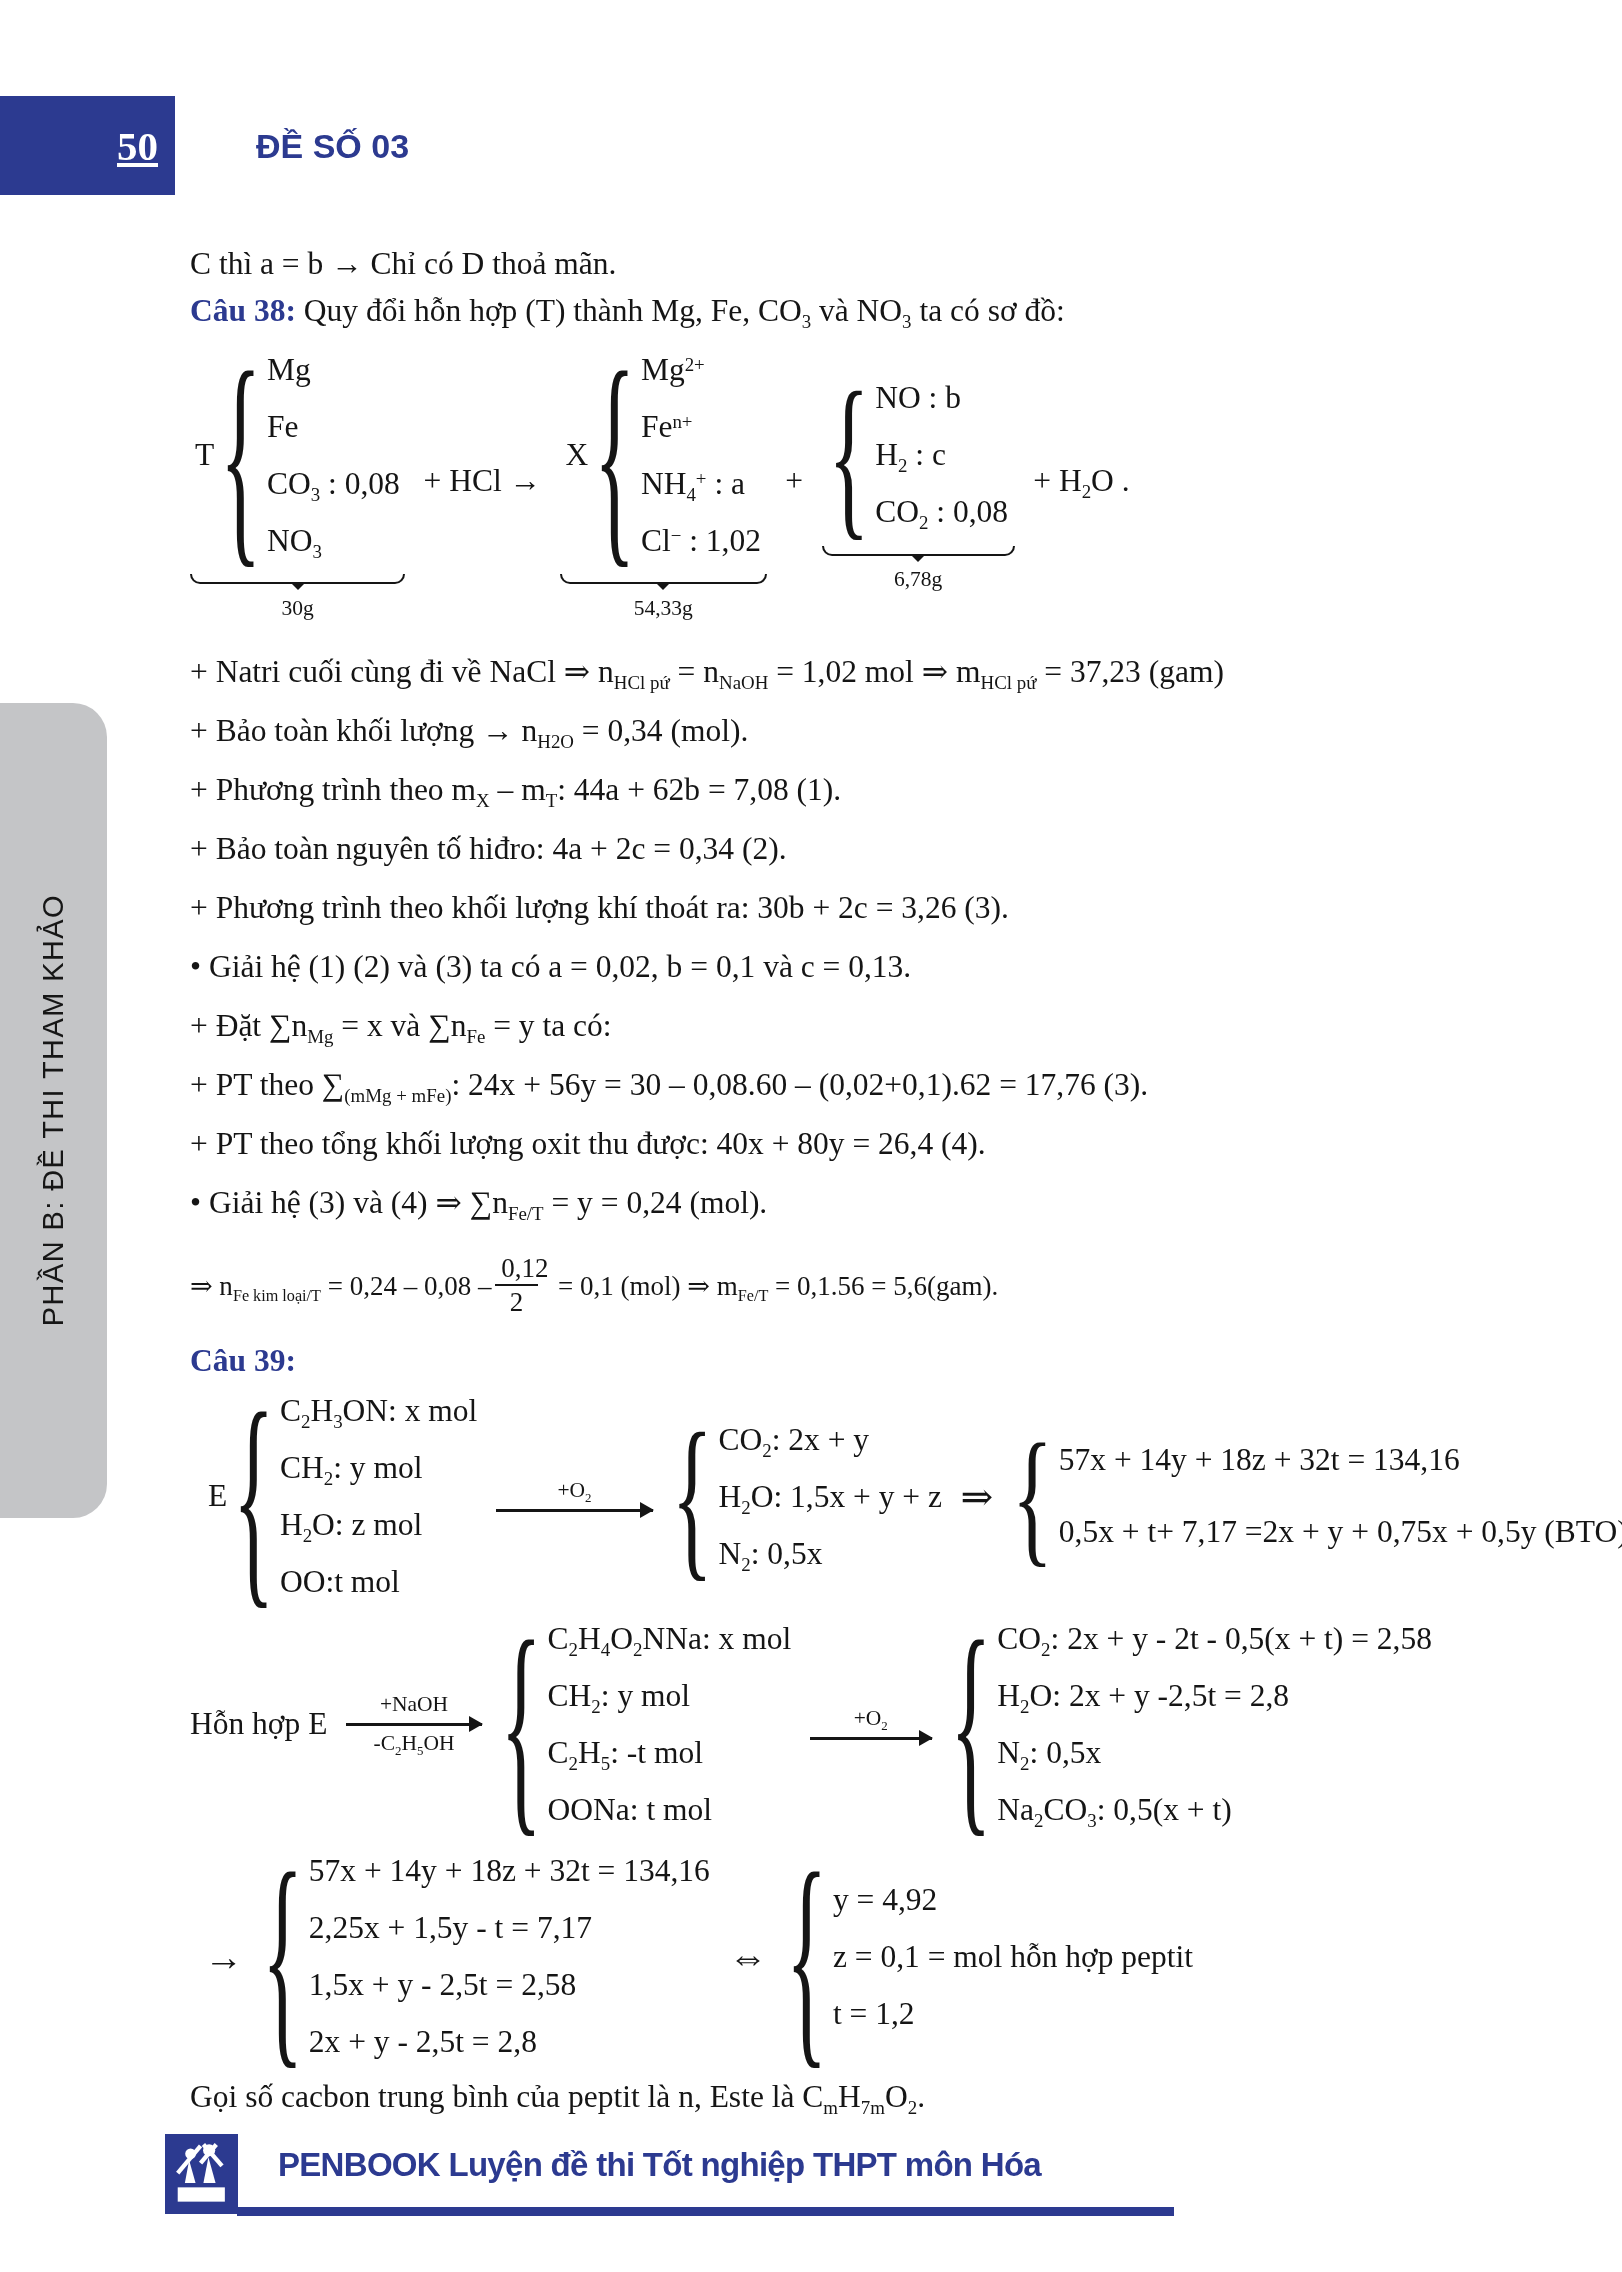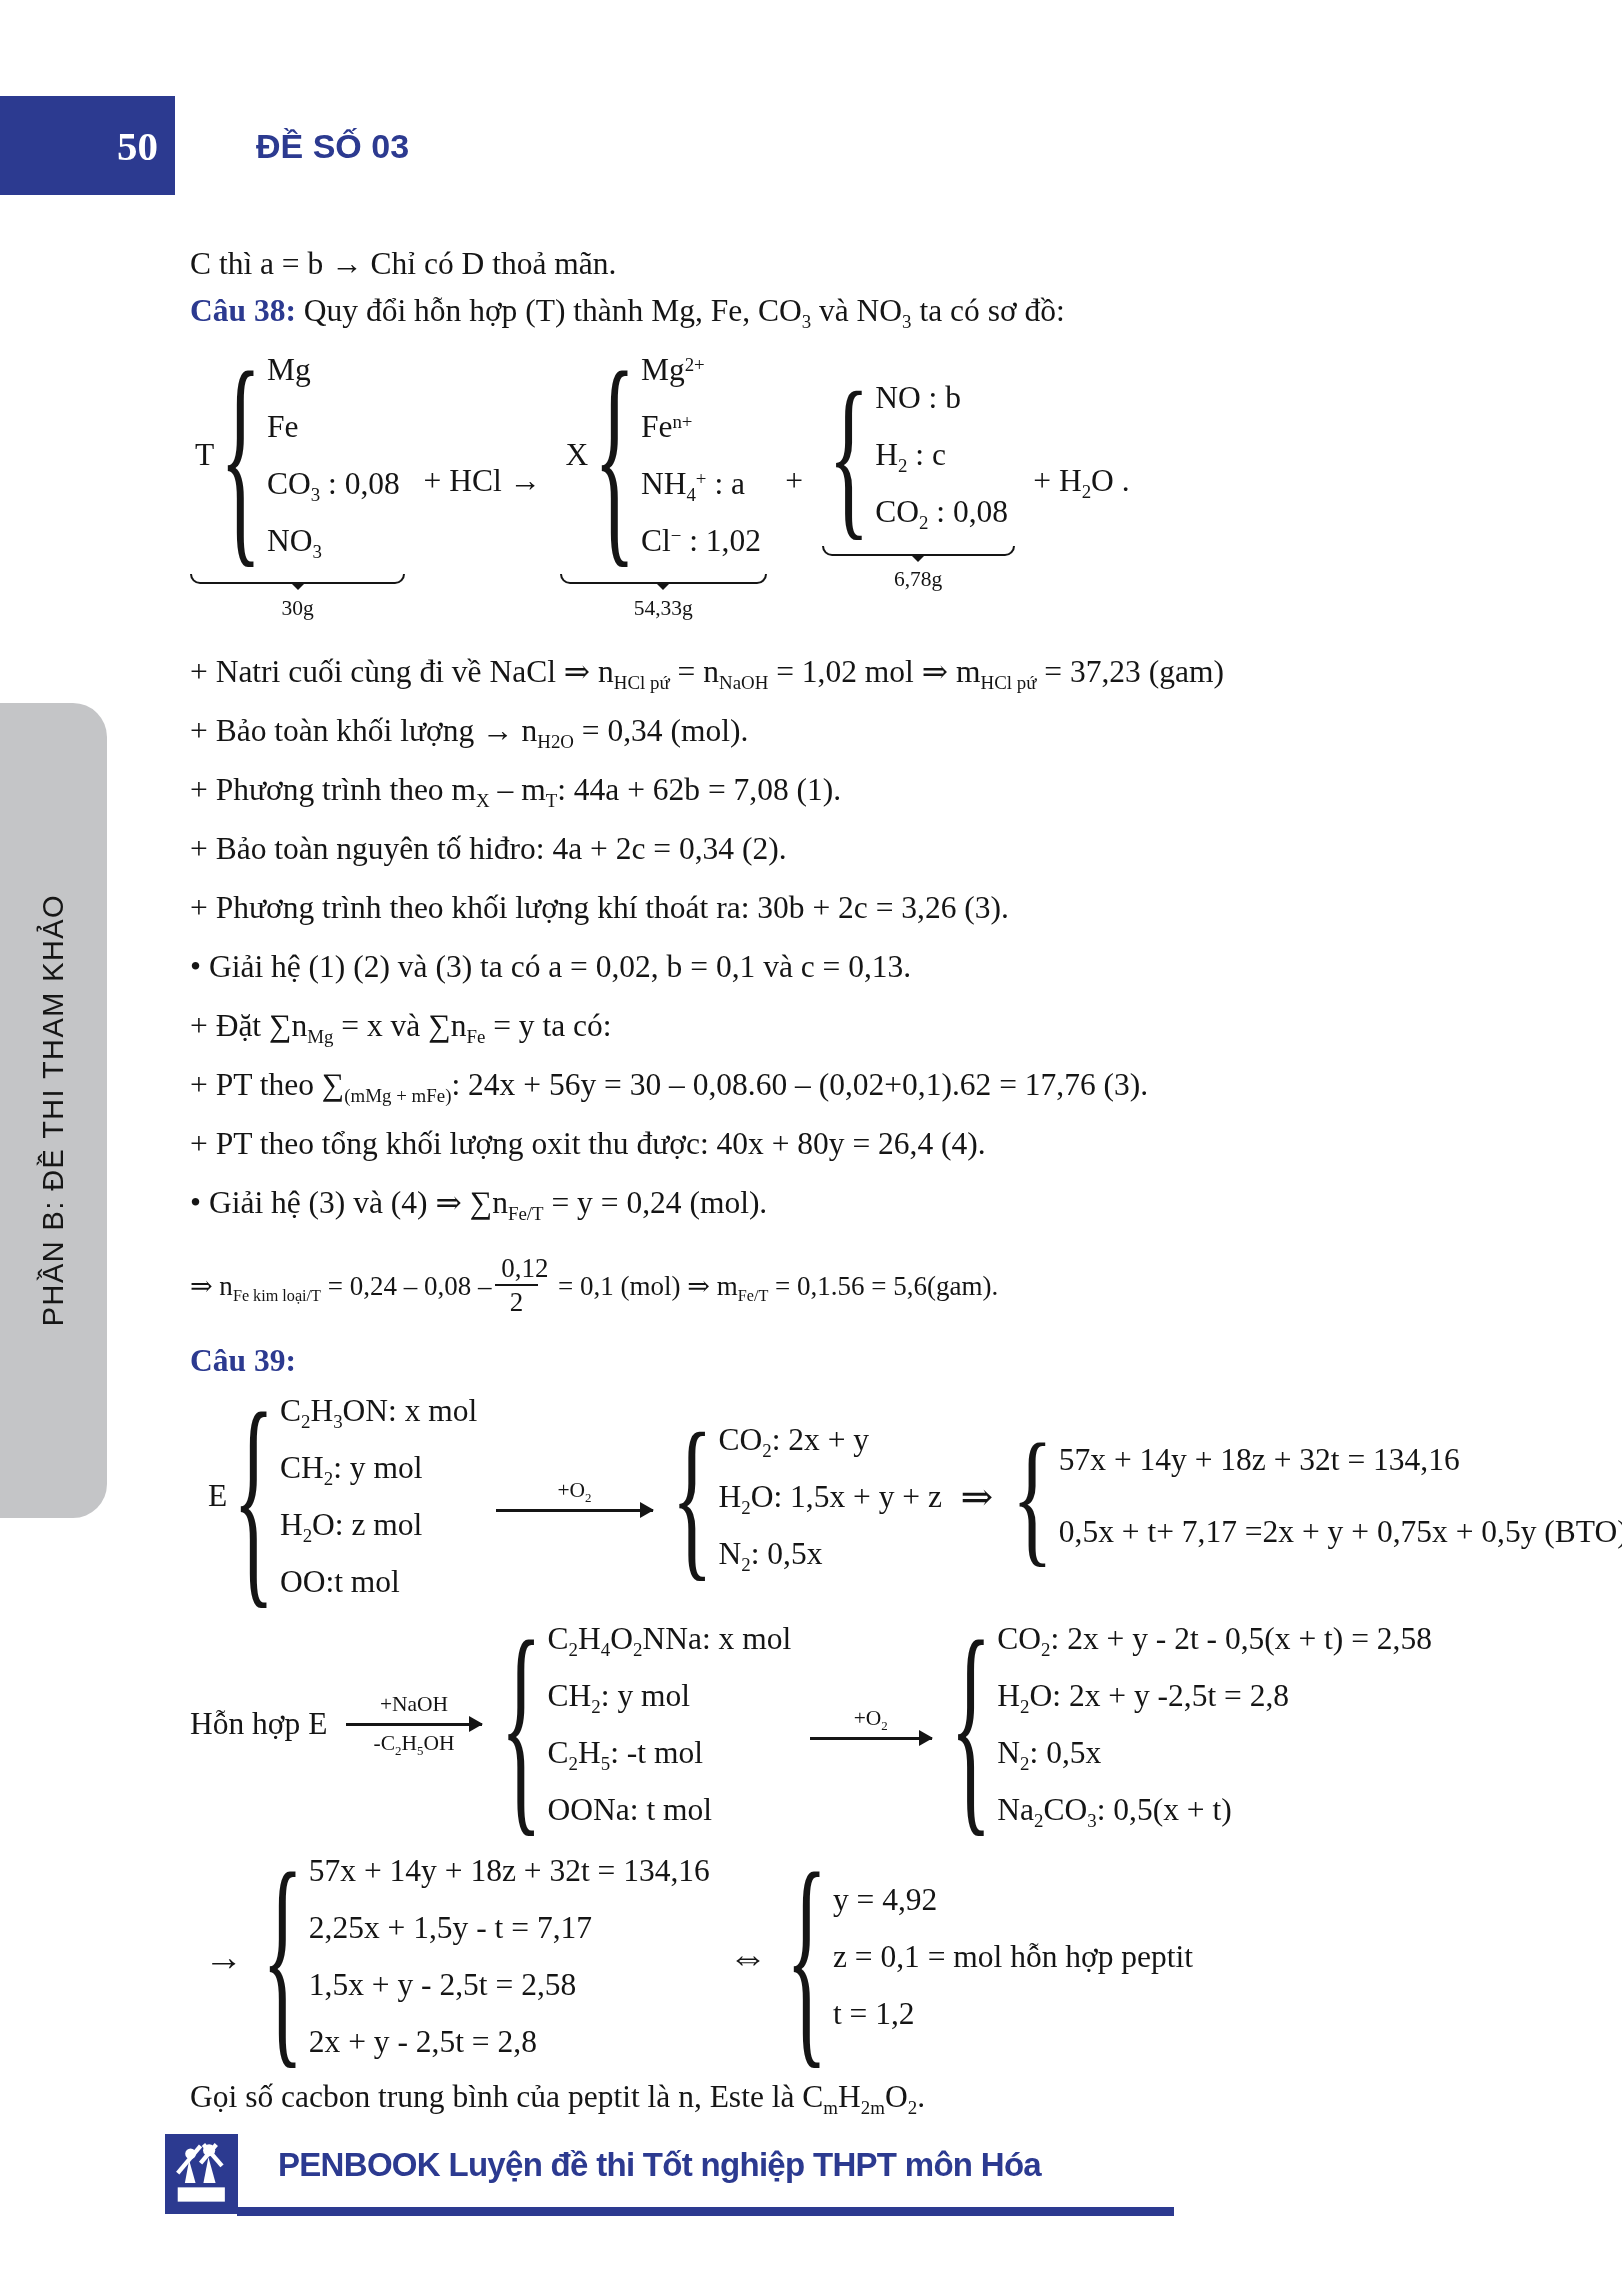--- a/index.html
+++ b/index.html
@@ -3,21 +3,21 @@
 <meta charset="utf-8">
 <style>
   :root { --accent:#2c3a90; --sidebar:#c4c5c7; --ink:#151515; }
   * { box-sizing:border-box; margin:0; padding:0; }
   html,body { background:#fff; }
   body { width:1622px; height:2273px; position:relative; overflow:hidden;
          font-family:"Liberation Serif","DejaVu Serif",serif; color:var(--ink); }
   .pagenum-box { position:absolute; left:0; top:96px; width:175px; height:99px;
                  background:var(--accent); display:flex; align-items:center; justify-content:flex-end;
                  padding-right:17px; }
-  .pagenum { color:#fff; font-size:41px; font-weight:700; }
+  .pagenum { color:#fff; font-size:41px; font-weight:700;text-decoration:underline; }
   .doc-title { position:absolute; left:256px; top:127px; font-family:"Liberation Sans","DejaVu Sans",sans-serif;
                font-weight:700; font-size:34px; color:var(--accent); letter-spacing:0px; }
   .sidebar-tab { position:absolute; left:0; top:703px; width:107px; height:815px;
                  background:var(--sidebar); border-radius:0 34px 34px 0;
                  display:flex; align-items:center; justify-content:center; }
   .sidebar-text { writing-mode:vertical-rl; transform:rotate(180deg);
                   font-family:"Liberation Sans","DejaVu Sans",sans-serif;
                   font-size:29px; letter-spacing:1.4px; color:#161616; white-space:nowrap; }
   .content { position:absolute; left:190px; top:242px; width:1416px; }
   .line { font-size:31.5px; line-height:43px; white-space:nowrap; }
@@ -241,21 +241,21 @@
         <span class="brace b4">{</span>
         <div class="stack">
           <div class="sline">y = 4,92</div>
           <div class="sline">z = 0,1 = mol hỗn hợp peptit</div>
           <div class="sline">t = 1,2</div>
         </div>
       </div>
     </div>
   </div>
 
-  <p class="line mt6">Gọi số cacbon trung bình của peptit là n, Este là C<sub>m</sub>H<sub>2m</sub>O<sub>2</sub>.</p>
+  <p class="line mt6">Gọi số cacbon trung bình của peptit là n, Este là C<sub>m</sub>H<sub>7m</sub>O<sub>2</sub>.</p>
 </div>
 
 <div class="flogo">
   <svg width="60" height="69" viewBox="0 0 84 92">
     <circle cx="26" cy="17" r="7.5" fill="#ffffff"></circle>
     <circle cx="52" cy="12" r="8.5" fill="#ffffff"></circle>
     <path d="M24 26 L18 58 L33 58 Z" fill="#ffffff"></path>
     <path d="M51 22 L44 58 L61 58 Z" fill="#ffffff"></path>
     <line x1="8" y1="44" x2="40" y2="6" stroke="#ffffff" stroke-width="6"></line>
     <line x1="40" y1="30" x2="62" y2="4" stroke="#ffffff" stroke-width="6"></line>

